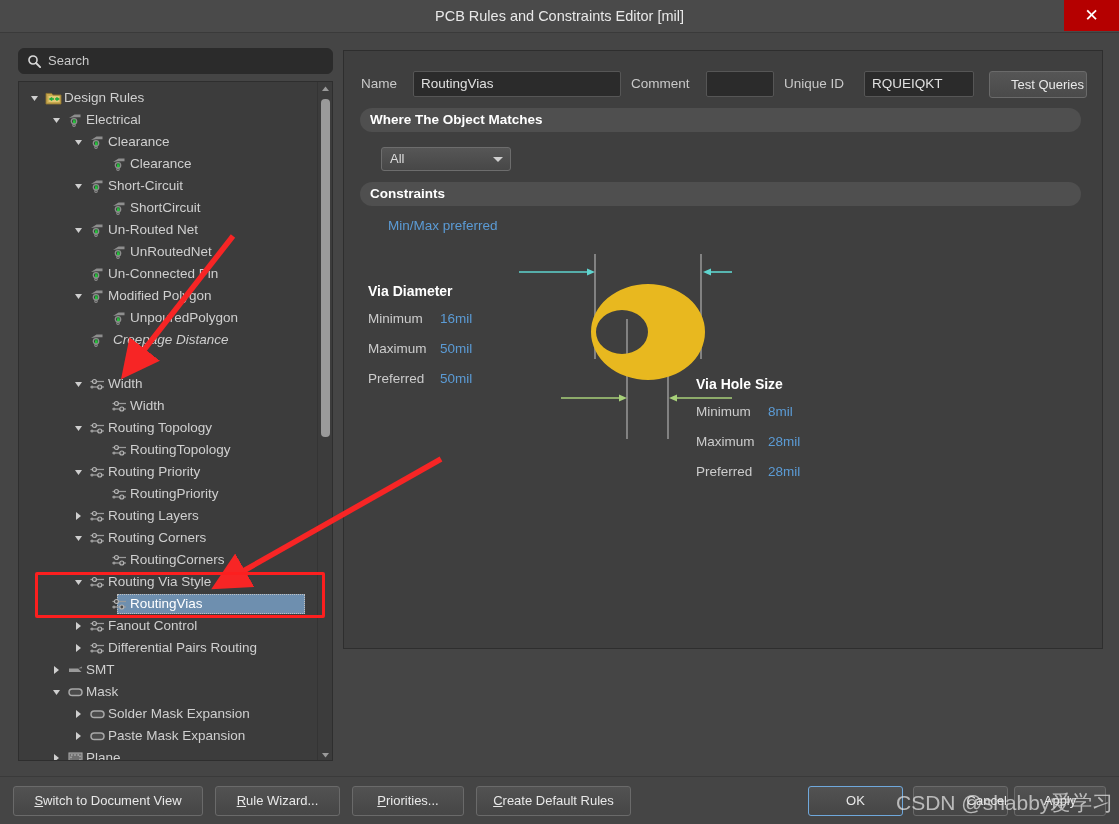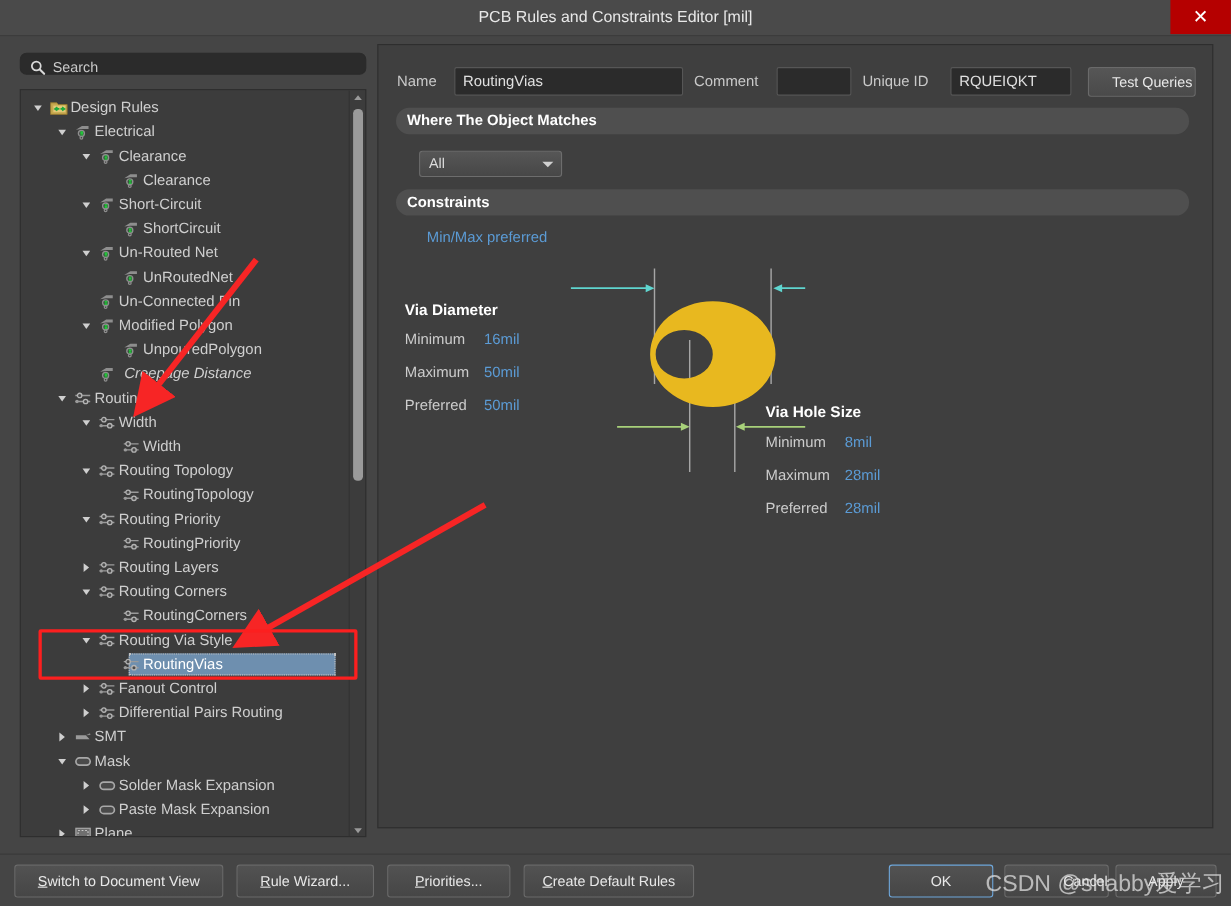--- a/index.html
+++ b/index.html
@@ -46,21 +46,21 @@
   
   .body-area {
     position: absolute; left: 0; top: 33px;
     width: 1119px; height: 743px;
     background: #454545;
   }
 
   
   .search-box {
     position: absolute; left: 18px; top: 15px;
-    width: 315px; height: 20px;
+    width: 315px; height: 26px;
     background: #2b2b2b;
     border: 1px solid #2b2b2b;
     border-radius: 6px;
   }
   .search-icon {
     position: absolute; left: 8px; top: 5px;
     width: 15px; height: 15px;
   }
   .search-label {
     position: absolute; left: 29px; top: 0;
@@ -123,22 +123,22 @@
   .vs-thumb {
     position: absolute; left: 3px; top: 17px;
     width: 9px; height: 338px;
     background: #9a9a9a;
     border-radius: 4px;
     cursor: pointer;
   }
 
   
   .right-panel {
-    position: absolute; left: 343px; top: 7px;
-    width: 760px; height: 713px;
+    position: absolute; left: 343px; top: 17px;
+    width: 760px; height: 599px;
     background: #3f3f3f;
     border: 1px solid #2e2e2e;
   }
   .field-label {
     position: absolute;
     color: #c9c9c9; font-size: 13.5px;
     height: 20px; line-height: 20px;
   }
   .txt-input {
     position: absolute;
@@ -406,33 +406,20 @@
             <div class="tree-label" style="left: 111px;">UnpouredPolygon</div>
           </div>
           <div class="tree-row" style="top: 247px;">
             <div class="tree-icon" style="left: 70px;"><svg viewBox="0 0 17 16" width="17" height="16">
                 <path d="M2,6 L7.5,2.5 L13.5,2.5 L13.5,5.2 L7.5,5.2 Z" fill="#8e8e8e"></path>
                 <circle cx="7" cy="9.3" r="2.7" fill="none" stroke="#8e8e8e" stroke-width="1.3"></circle>
                 <path d="M6,8.0 L8.6,8.0 M6,9.3 L8.6,9.3 M6,10.6 L8.6,10.6" stroke="#23c43a" stroke-width="1.15"></path>
                 <circle cx="7" cy="13.2" r="1.25" fill="none" stroke="#8e8e8e" stroke-width="1.1"></circle>
               </svg></div>
             <div class="tree-label" style="left: 94px; font-style: italic;">Creepage Distance</div>
-          </div>
-          <div class="tree-row" style="top: 269px;">
-            <div class="expander" style="left: 32px;"><svg viewBox="0 0 11 22" width="11" height="22">
-                <polygon points="2,9 9,9 5.5,14" fill="#cfcfcf"></polygon>
-              </svg></div>
-            <div class="tree-icon" style="left: 48px;"><svg viewBox="0 0 17 16" width="17" height="16">
-                <line x1="1.5" y1="5.5" x2="15" y2="5.5" stroke="#9a9a9a" stroke-width="1.25"></line>
-                <line x1="1.5" y1="11" x2="15" y2="11" stroke="#9a9a9a" stroke-width="1.25"></line>
-                <circle cx="5.4" cy="5.5" r="2.0" fill="#4a4a4a" stroke="#b4b4b4" stroke-width="1.2"></circle>
-                <circle cx="10.8" cy="11" r="2.0" fill="#4a4a4a" stroke="#b4b4b4" stroke-width="1.2"></circle>
-                <circle cx="3.0" cy="11" r="1.5" fill="#9a9a9a"></circle>
-              </svg></div>
-            <div class="tree-label" style="left: 67px;">Routing</div>
           </div>
           <div class="tree-row" style="top: 291px;">
             <div class="expander" style="left: 54px;"><svg viewBox="0 0 11 22" width="11" height="22">
                 <polygon points="2,9 9,9 5.5,14" fill="#cfcfcf"></polygon>
               </svg></div>
             <div class="tree-icon" style="left: 70px;"><svg viewBox="0 0 17 16" width="17" height="16">
                 <line x1="1.5" y1="5.5" x2="15" y2="5.5" stroke="#9a9a9a" stroke-width="1.25"></line>
                 <line x1="1.5" y1="11" x2="15" y2="11" stroke="#9a9a9a" stroke-width="1.25"></line>
                 <circle cx="5.4" cy="5.5" r="2.0" fill="#4a4a4a" stroke="#b4b4b4" stroke-width="1.2"></circle>
                 <circle cx="10.8" cy="11" r="2.0" fill="#4a4a4a" stroke="#b4b4b4" stroke-width="1.2"></circle>

